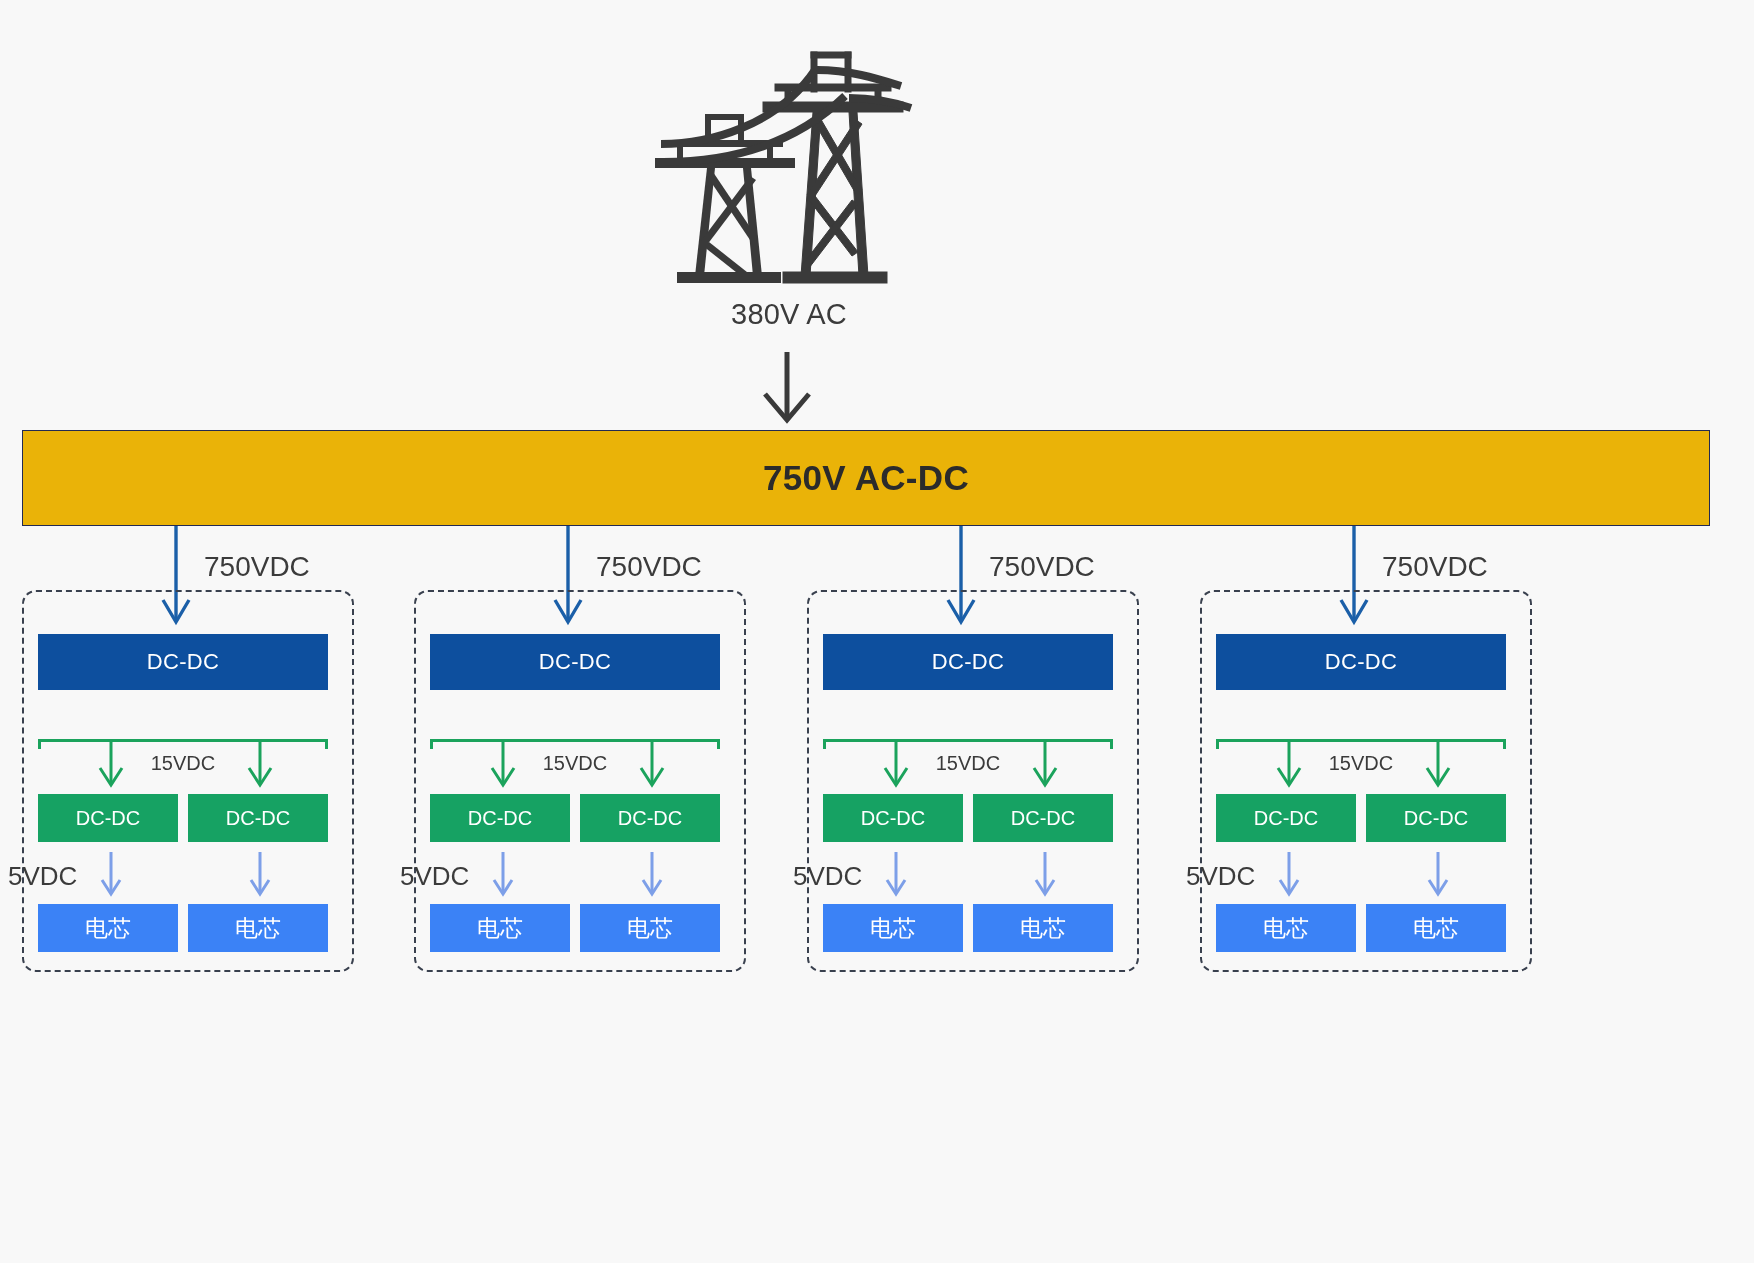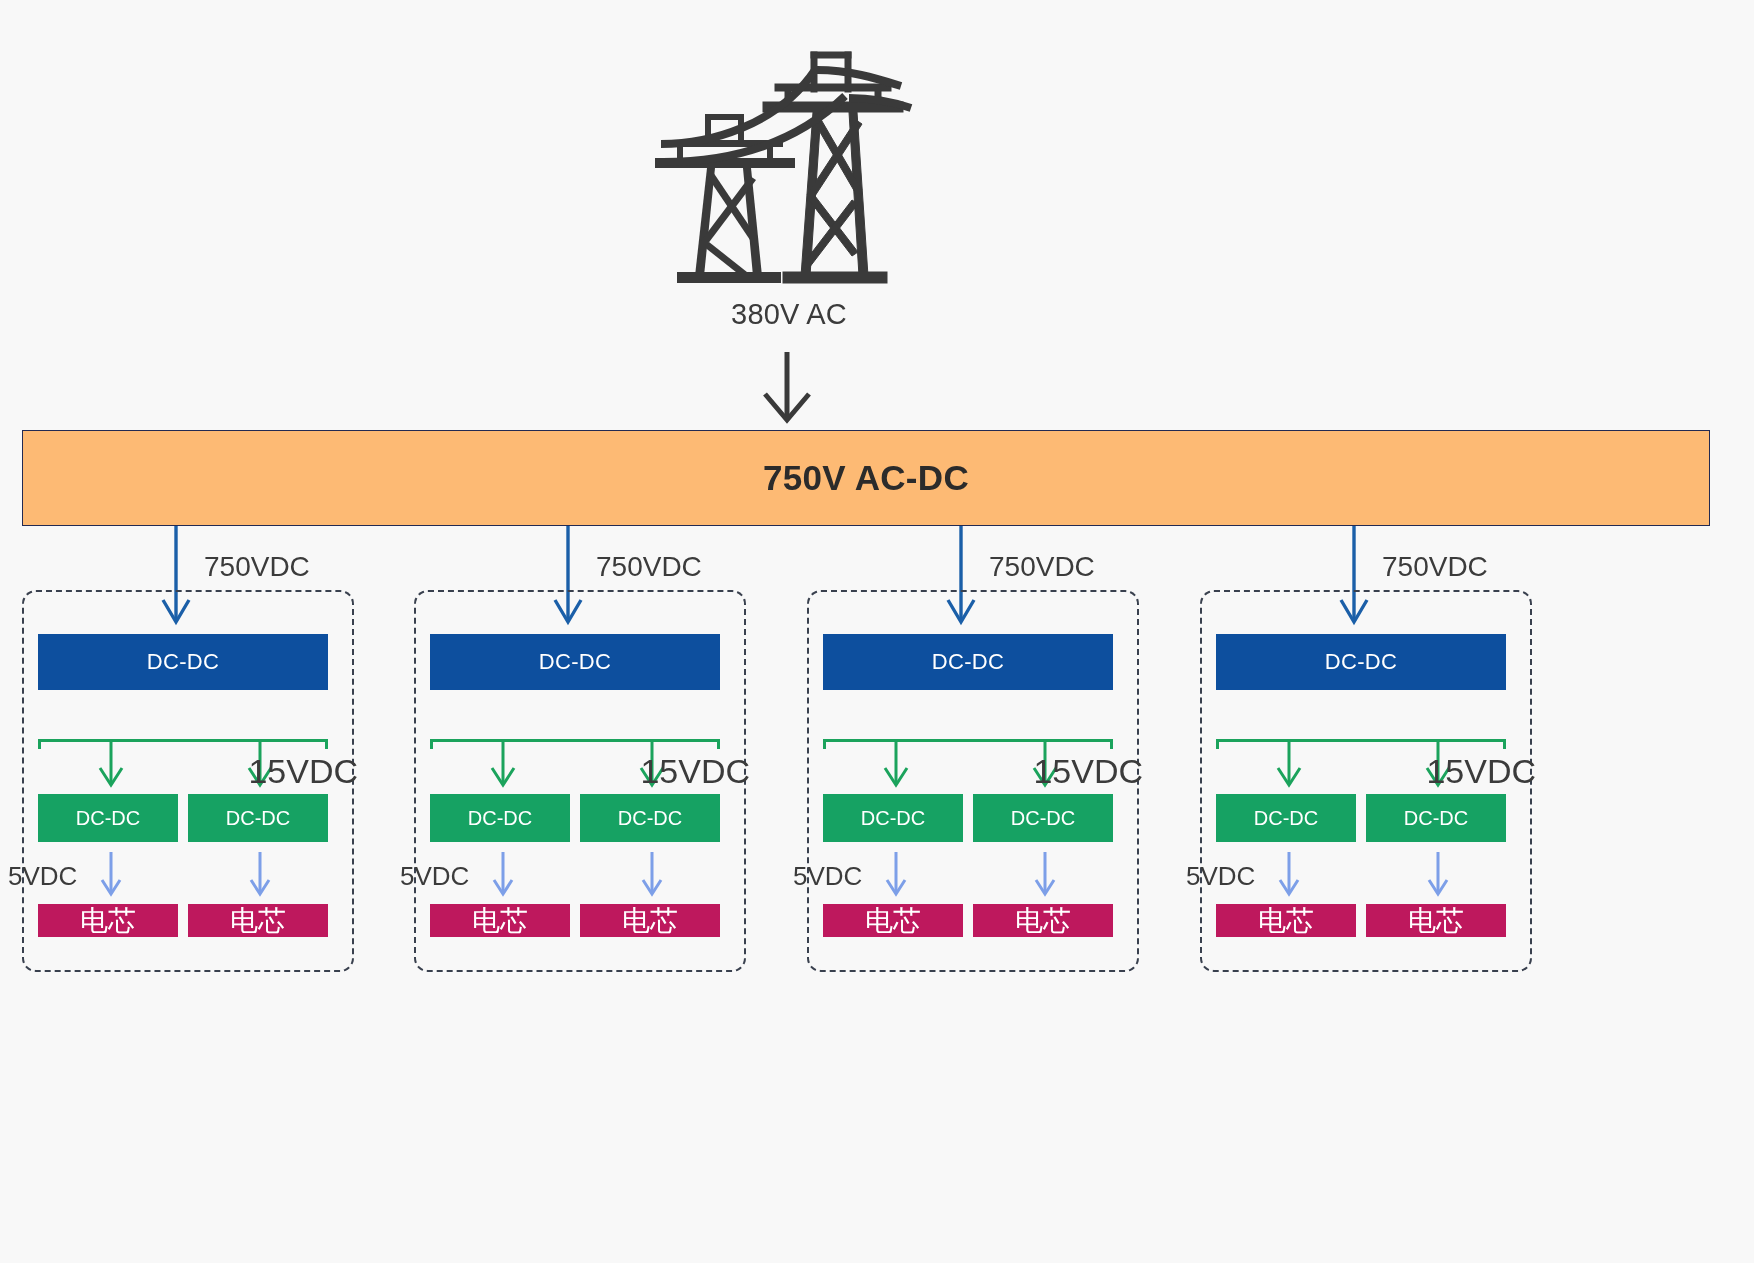--- a/index.html
+++ b/index.html
@@ -17,21 +17,21 @@
   .tower-wrap{position:absolute;left:649px;top:40px;width:280px;height:250px;}
   .src-label{
     position:absolute;left:649px;top:298px;width:280px;
     text-align:center;font-size:29px;color:#3b3b3b;letter-spacing:.2px;
   }
   .main-arrow{position:absolute;left:745px;top:352px;width:84px;height:72px;}
 
   
   .acdc{
     position:absolute;left:22px;top:430px;width:1688px;height:96px;
-    border:1.6px solid #232a52;background:#fdba74;box-sizing:border-box;
+    border:1.6px solid #232a52;background:#eab308;box-sizing:border-box;
   }
   .acdc-text{
     position:absolute;inset:0;display:flex;align-items:center;justify-content:center;
     font-size:35px;font-weight:bold;color:#2b2b2b;letter-spacing:.3px;
   }
 
   
   .groups{position:absolute;left:0;top:526px;width:1754px;height:470px;}
   .group{position:absolute;top:0;width:385px;height:460px;}
   .group.g0{left:8px;}
@@ -63,22 +63,22 @@
     position:absolute;left:30px;top:213px;width:290px;height:3px;background:#1ba35c;
   }
   .bus-stub{position:absolute;width:3px;background:#1ba35c;top:213px;height:10px;}
   .bus-stub.l{left:30px;}
   .bus-stub.r{left:317px;}
 
   .green-arrow{position:absolute;top:213px;width:34px;height:50px;}
   .green-arrow.a{left:86px;}
   .green-arrow.b{left:235px;}
   .mid-label{
-    position:absolute;top:226px;left:0;width:350px;text-align:right;
-    font-size:34px;color:#3b3b3b;
+    position:absolute;top:226px;left:0;width:350px;text-align:center;
+    font-size:20px;color:#3b3b3b;
   }
 
   
   .smalldc{
     position:absolute;top:268px;width:140px;height:48px;
     background:#16a263;color:#fff;
     display:flex;align-items:center;justify-content:center;font-size:20px;
   }
   .smalldc.left{left:30px;}
   .smalldc.right{left:180px;}
@@ -86,23 +86,23 @@
   .blue-arrow{position:absolute;top:326px;width:28px;height:46px;}
   .blue-arrow.a{left:89px;}
   .blue-arrow.b{left:238px;}
   .low-label{
     position:absolute;top:335px;left:0;width:350px;text-align:left;
     font-size:26px;color:#3b3b3b;
   }
 
   
   .cell{
-    position:absolute;top:378px;width:140px;height:33px;
-    background:#be185d;color:#fff;
-    display:flex;align-items:center;justify-content:center;font-size:28px;
+    position:absolute;top:378px;width:140px;height:48px;
+    background:#3b82f6;color:#fff;
+    display:flex;align-items:center;justify-content:center;font-size:23px;
   }
   .cell.left{left:30px;}
   .cell.right{left:180px;}
 
   svg{display:block;overflow:visible;}
 </style>
 </head>
 <body>
 
 <div id="stage">

